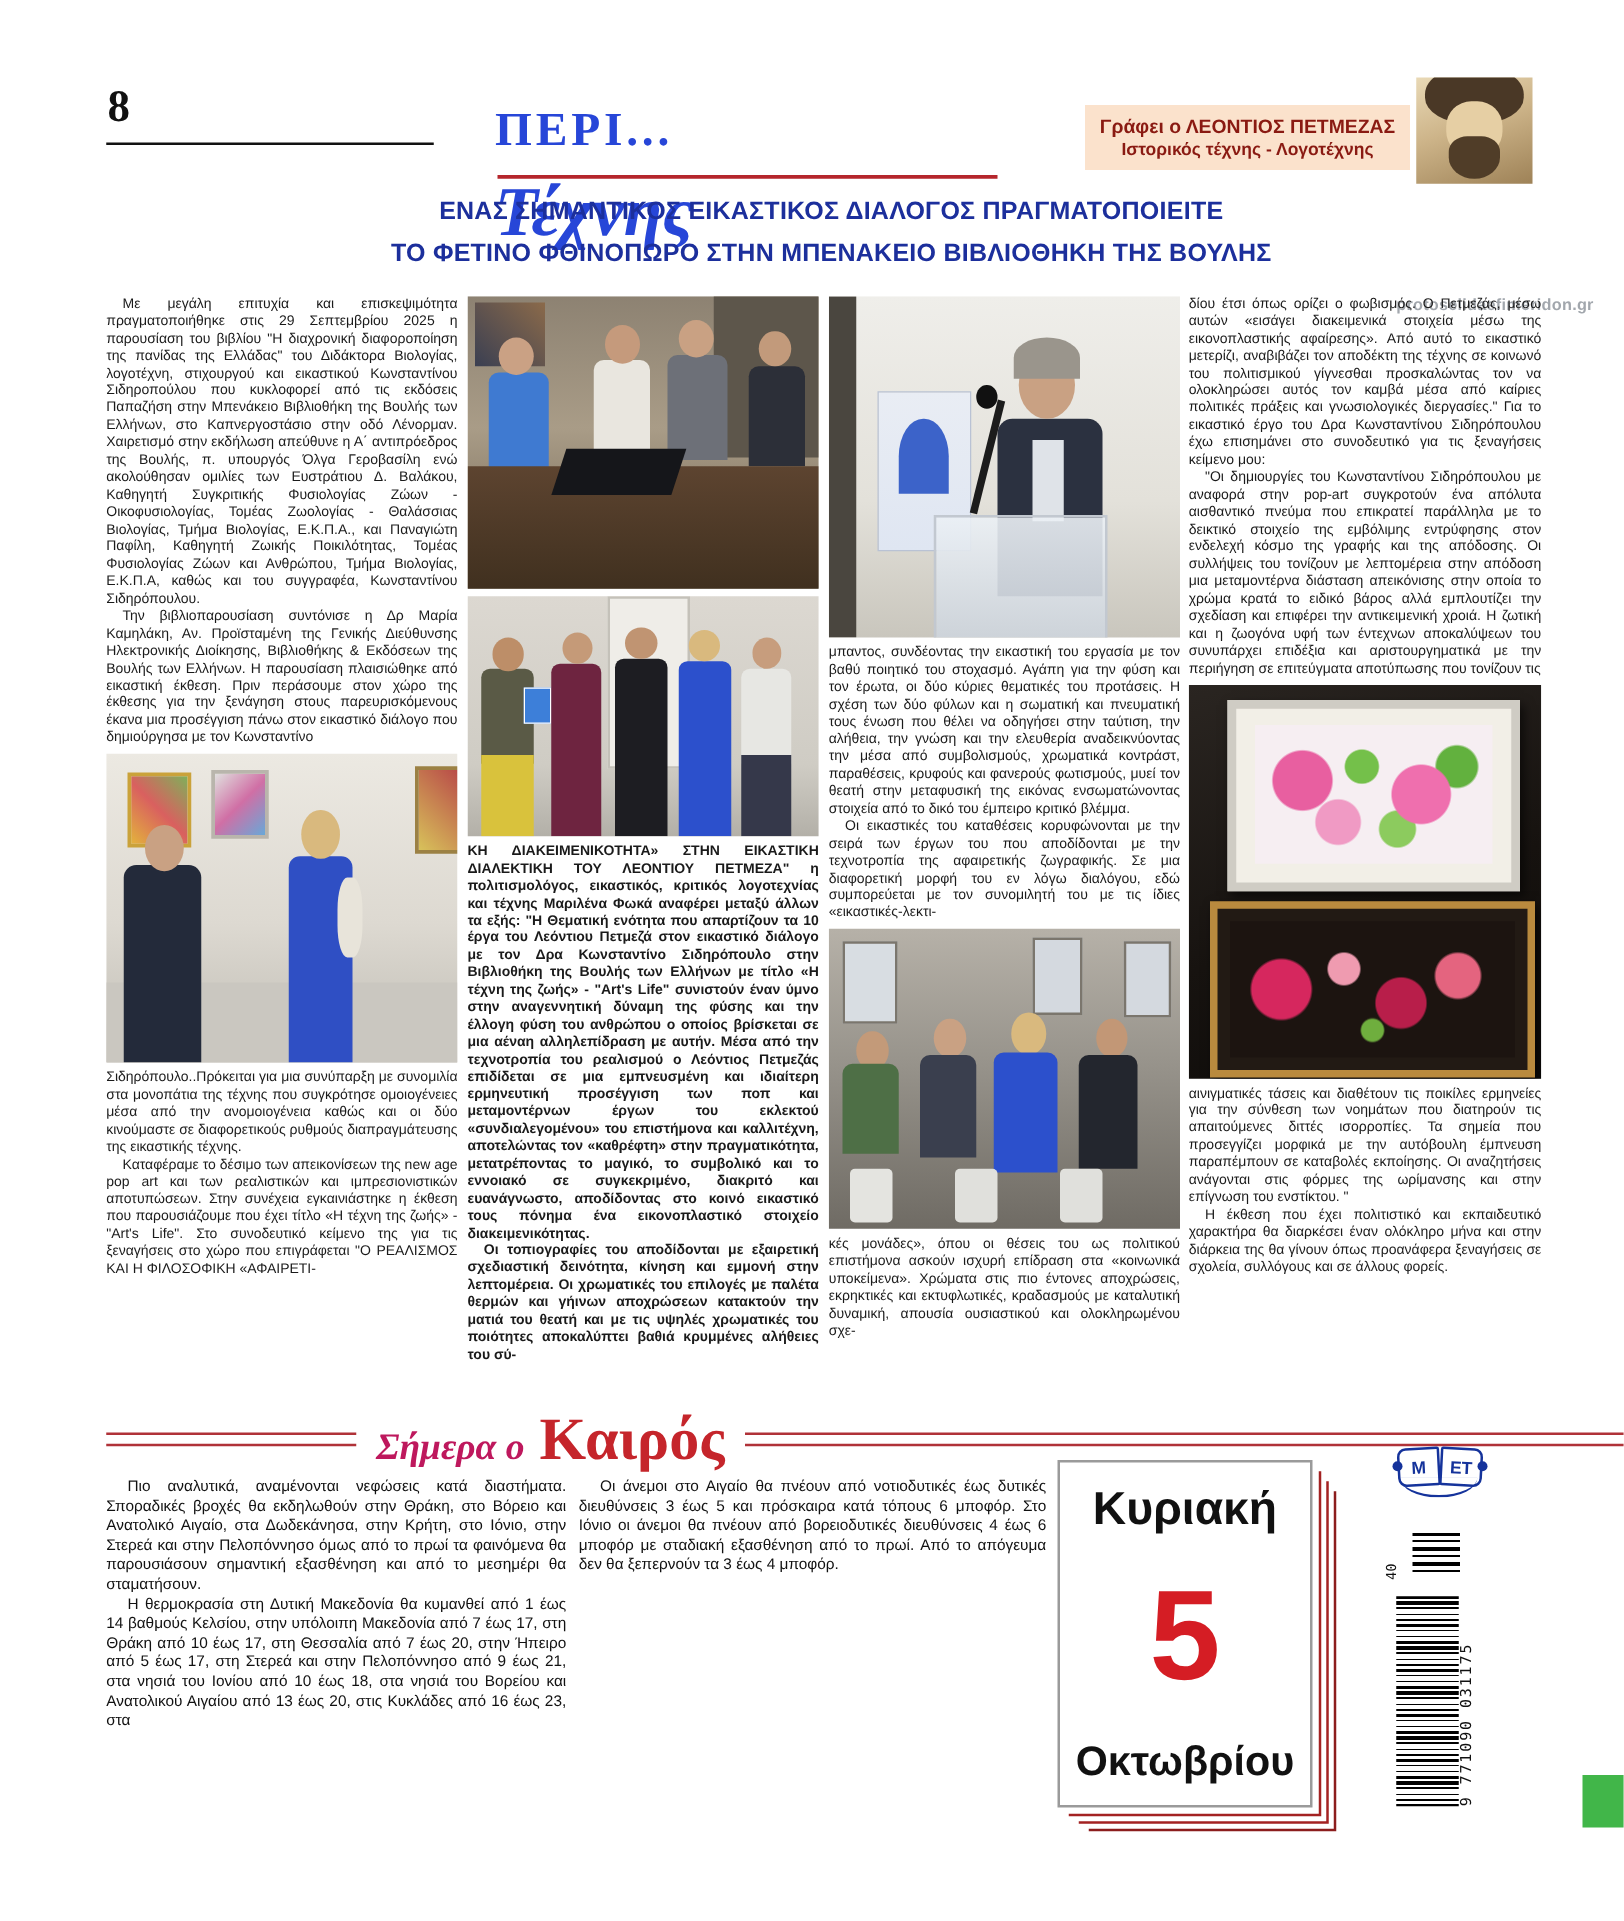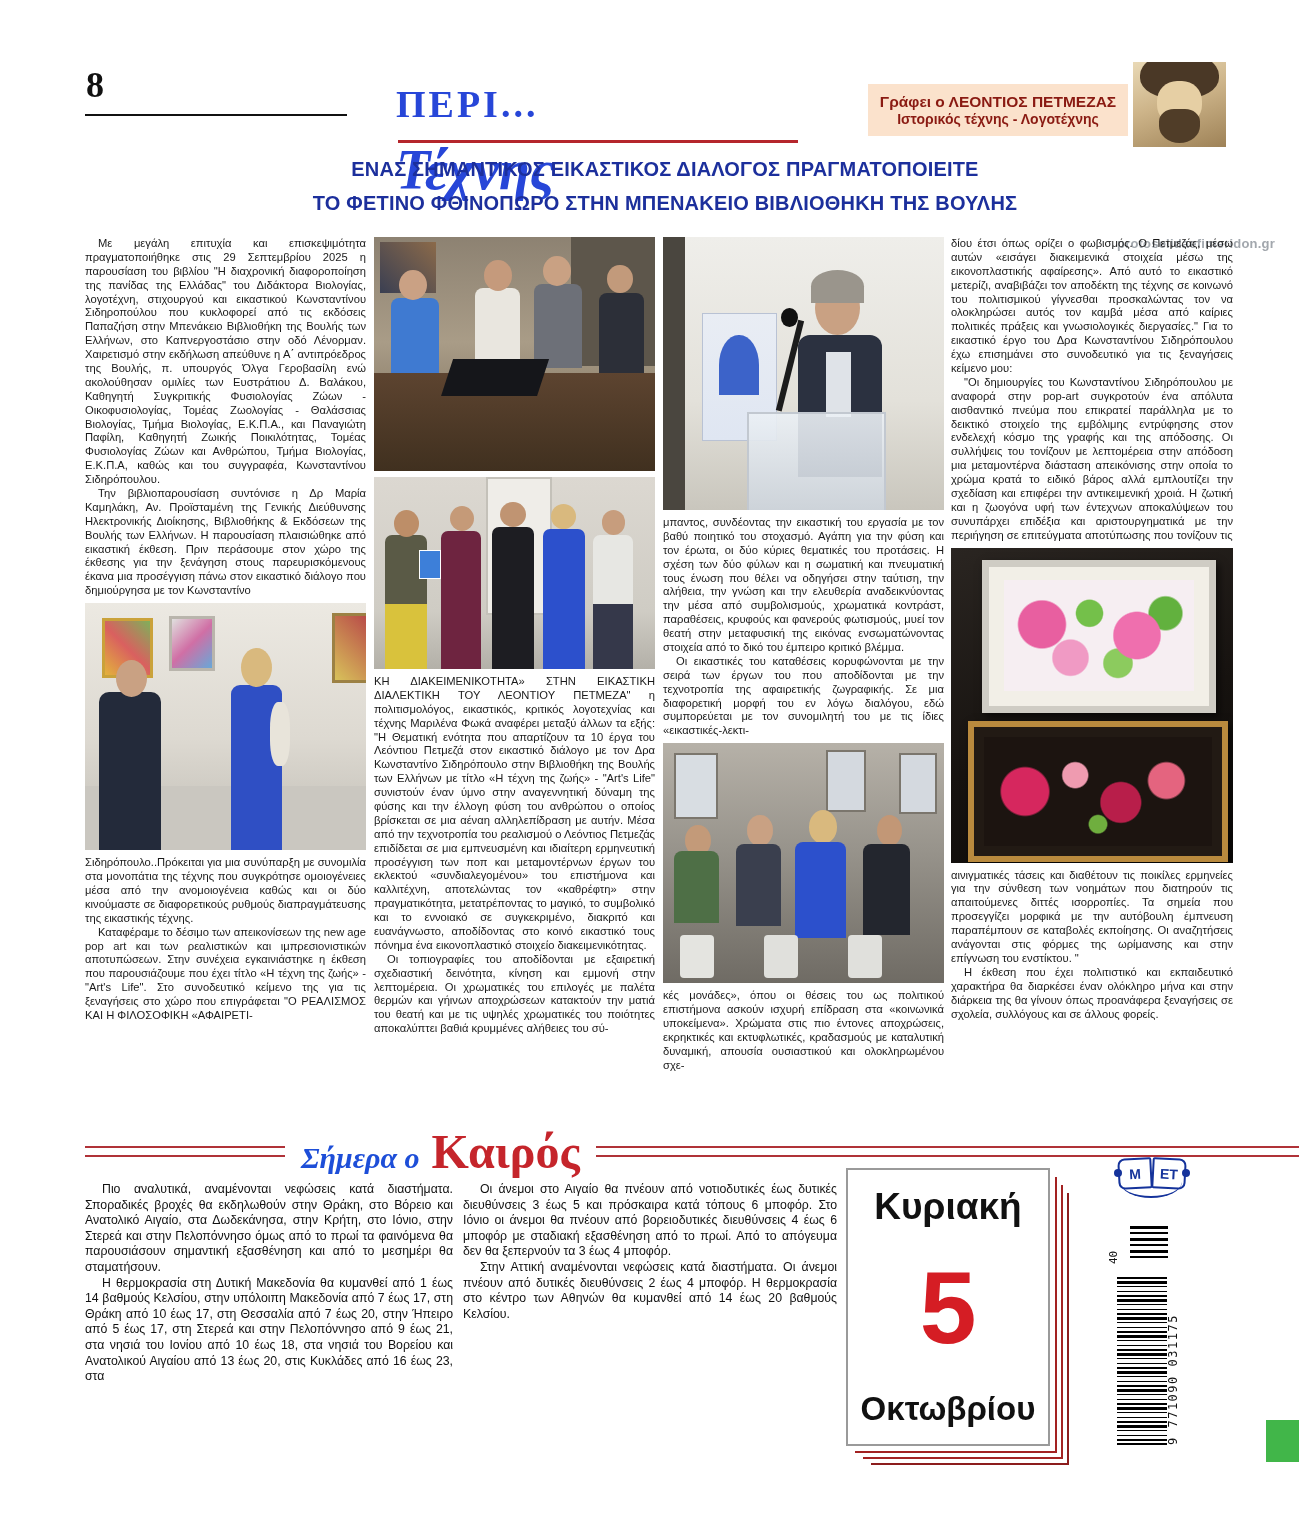--- a/index.html
+++ b/index.html
@@ -19,31 +19,31 @@
   #author-photo .hair{position:absolute;left:8%;top:-12%;width:84%;height:55%;background:#4a3826;border-radius:50% 50% 45% 45%;}
   #author-photo .face{position:absolute;left:26%;top:22%;width:48%;height:52%;background:#e6cfa4;border-radius:45%;}
   #author-photo .beard{position:absolute;left:28%;top:55%;width:44%;height:40%;background:#503d28;border-radius:40% 40% 55% 55%;}
   #watermark{left:1117px;top:236px;font:bold 13px "Liberation Sans",sans-serif;color:#a2a7ad;letter-spacing:.2px;}
   
   .headline{left:92px;width:1146px;text-align:center;font-weight:bold;color:#1c2f9c;font-size:20px;letter-spacing:.2px;}
   #headline1{top:158px;}
   #headline2{top:192px;}
   
   .col{top:237px;width:281px;height:886px;overflow:hidden;font-size:11.2px;line-height:1.24;text-align:justify;}
-  #col1{left:85px;} #col2{left:374px;} #col3{left:663px;} #col4{left:951px;width:282px;}
+  #col1{left:85px;} #col2{left:374px;font-weight:bold;} #col3{left:663px;} #col4{left:951px;width:282px;}
   .col p{margin:0;text-indent:13px;}
   .col p.noind{text-indent:0;}
   .photo{position:relative;overflow:hidden;margin:5px 0 6px 0;}
   
   #kairos-row{left:85px;right:0;top:1124px;display:flex;align-items:center;}
   .red2line{height:7px;border-top:2px solid #b03238;border-bottom:2px solid #b03238;}
   #kairos-row .seg1{width:200px;}
   #kairos-row .seg2{flex:1;}
   #kairos-title{margin:0 16px;white-space:nowrap;display:flex;align-items:baseline;gap:12px;}
-  #kairos-title .simera{font:bold italic 30px "Liberation Serif",serif;font-style:italic;color:#1d4ed8;}
+  #kairos-title .simera{font:bold italic 30px "Liberation Serif",serif;font-style:italic;color:#be185d;}
   #kairos-title .kairos{font:bold 48px "Liberation Serif",serif;color:#c5252b;}
   .wcol{top:1182px;font-size:12.3px;line-height:1.27;text-align:justify;color:#111;}
   #wleft{left:85px;width:368px;}
   #wright{left:463px;width:374px;}
   .wcol p{margin:0;text-indent:17px;}
   
   #calendar{left:846px;top:1168px;width:204px;height:278px;background:#fff;border:2px solid #9a9a9a;
     box-shadow:6px 6px 0 -1px #fff,8px 8px 0 -1px #a32222,13px 13px 0 -2px #fff,15px 15px 0 -2px #a32222,20px 20px 0 -3px #fff,22px 22px 0 -3px #8c1d1d;
     display:flex;flex-direction:column;align-items:center;justify-content:space-between;padding:16px 6px;box-sizing:border-box;}
   #calendar .day{font-weight:bold;font-size:37px;color:#111;text-align:center;}
@@ -213,21 +213,20 @@
   </div>
   <div class="red2line seg2"></div>
 </div>
 
 <div class="abs wcol" id="wleft">
   <p>Πιο αναλυτικά, αναμένονται νεφώσεις κατά διαστήματα. Σποραδικές βροχές θα εκδηλωθούν στην Θράκη, στο Βόρειο και Ανατολικό Αιγαίο, στα Δωδεκάνησα, στην Κρήτη, στο Ιόνιο, στην Στερεά και στην Πελοπόννησο όμως από το πρωί τα φαινόμενα θα παρουσιάσουν σημαντική εξασθένηση και από το μεσημέρι θα σταματήσουν.</p>
   <p>Η θερμοκρασία στη Δυτική Μακεδονία θα κυμανθεί από 1 έως 14 βαθμούς Κελσίου, στην υπόλοιπη Μακεδονία από 7 έως 17, στη Θράκη από 10 έως 17, στη Θεσσαλία από 7 έως 20, στην Ήπειρο από 5 έως 17, στη Στερεά και στην Πελοπόννησο από 9 έως 21, στα νησιά του Ιονίου από 10 έως 18, στα νησιά του Βορείου και Ανατολικού Αιγαίου από 13 έως 20, στις Κυκλάδες από 16 έως 23, στα</p>
 </div>
 <div class="abs wcol" id="wright">
   <p>Οι άνεμοι στο Αιγαίο θα πνέουν από νοτιοδυτικές έως δυτικές διευθύνσεις 3 έως 5 και πρόσκαιρα κατά τόπους 6 μποφόρ. Στο Ιόνιο οι άνεμοι θα πνέουν από βορειοδυτικές διευθύνσεις 4 έως 6 μποφόρ με σταδιακή εξασθένηση από το πρωί. Από το απόγευμα δεν θα ξεπερνούν τα 3 έως 4 μποφόρ.</p>
-  <p>Στην Αττική αναμένονται νεφώσεις κατά διαστήματα. Οι άνεμοι πνέουν από δυτικές διευθύνσεις 2 έως 4 μποφόρ. Η θερμοκρασία στο κέντρο των Αθηνών θα κυμανθεί από 14 έως 20 βαθμούς Κελσίου.</p>
 </div>
 
 <div class="abs" id="calendar">
   <div class="day">Κυριακή</div>
   <div class="date">5</div>
   <div class="month">Οκτωβρίου</div>
 </div>
 
 <div class="abs" id="met-logo">
   <div class="half hl">

